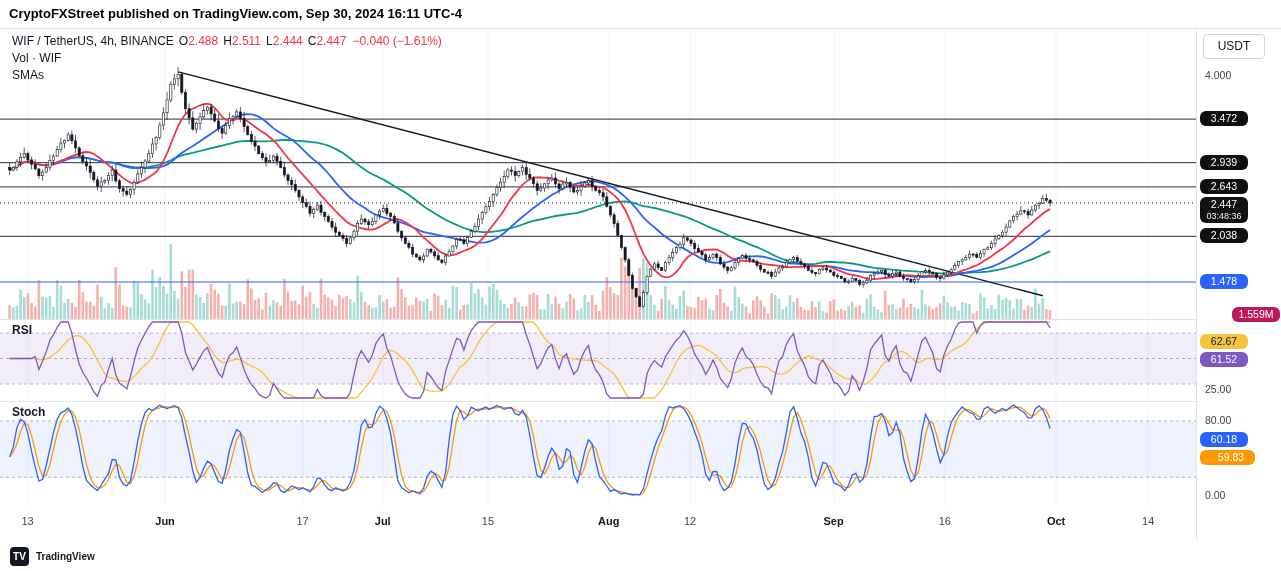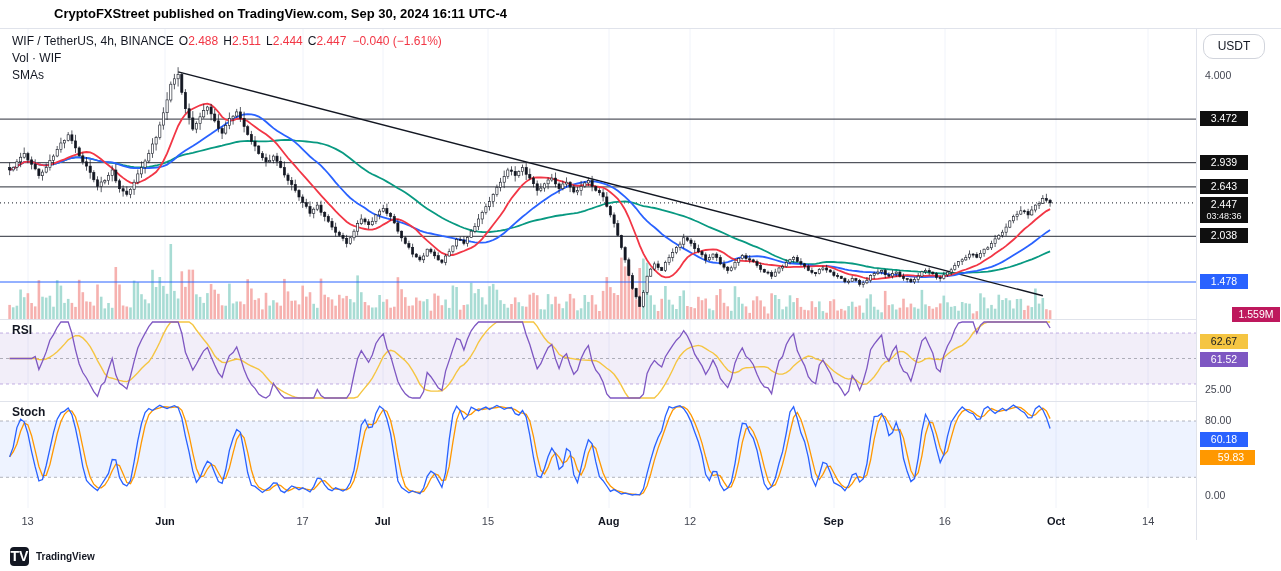--- a/index.html
+++ b/index.html
@@ -1,41 +1,41 @@
 <!DOCTYPE html>
 <html><head>
 <meta charset="utf-8">
 <style>
   html,body{margin:0;padding:0;background:#fff;}
   .page{position:relative;width:1281px;height:571px;background:#fff;overflow:hidden;
         font-family:"Liberation Sans", sans-serif;color:#131722;}
-  .attribution{height:28px;line-height:28px;padding-left:9px;font-size:13px;font-weight:700;color:#000;margin-left:45px;}
+  .attribution{height:28px;line-height:28px;padding-left:9px;font-size:13px;font-weight:700;color:#000;}
   .chart{position:relative;width:1281px;height:511px;border-top:1px solid #e0e3eb;box-sizing:border-box;}
   .pane-svg{position:absolute;left:0;display:block;}
   #svg-price{top:0;}
   #svg-rsi{top:290px;}
   #svg-stoch{top:372px;}
   .sep{position:absolute;left:0;width:1281px;height:1px;background:#e0e3eb;}
   .axis-col{position:absolute;left:1196px;top:0;width:85px;height:511px;background:#fff;border-left:1px solid #e0e3eb;box-sizing:border-box;}
   .badge{position:absolute;left:3px;min-width:38px;text-align:center;font-size:10.5px;line-height:13px;
-         padding:1px 5px;border-radius:0;white-space:nowrap;}
+         padding:1px 5px;border-radius:6px;white-space:nowrap;}
   .badge .sub{display:block;font-size:9px;line-height:11px;opacity:.95;}
   .tick{position:absolute;left:8px;font-size:10.5px;color:#434651;}
   .usdt-btn{position:absolute;top:5px;left:6px;width:60px;height:23px;line-height:23px;text-align:center;
-            border:1px solid #d1d4dc;border-radius:10px;font-size:12px;color:#131722;background:#fff;cursor:pointer;}
+            border:1px solid #d1d4dc;border-radius:4px;font-size:12px;color:#131722;background:#fff;cursor:pointer;}
   .legend{position:absolute;left:12px;top:4px;font-size:12px;line-height:17px;z-index:5;}
   .legend .val{color:#f23645;}
   .legend .lbl{color:#131722;margin-left:5px;}
   .legend .sym{font-weight:400;color:#131722;}
   .pane-label{position:absolute;left:12px;font-size:12px;color:#131722;z-index:5;font-weight:bold;}
   .time-axis{position:absolute;left:0;top:479px;width:1196px;height:32px;background:#fff;}
   .tlabel{position:absolute;top:7px;font-size:11px;color:#434651;transform:translateX(-50%);}
   .tlabel.major{font-weight:700;color:#131722;}
   .footer{height:32px;display:flex;align-items:center;padding-left:10px;border-top:1px solid #e0e3eb;background:#fff;}
-  .tv-mark{width:19px;height:19px;background:#131722;border-radius:4px;color:#fff;font-size:14px;font-weight:700;
+  .tv-mark{width:19px;height:19px;background:#131722;border-radius:4px;color:#fff;font-size:10px;font-weight:700;
            display:flex;align-items:center;justify-content:center;margin-right:7px;}
   .brand{font-size:10px;font-weight:700;color:#131722;}
 </style>
 </head>
 <body>
 
 <div class="page">
 
   <div class="attribution">CryptoFXStreet published on TradingView.com, Sep 30, 2024 16:11 UTC-4</div>
 

